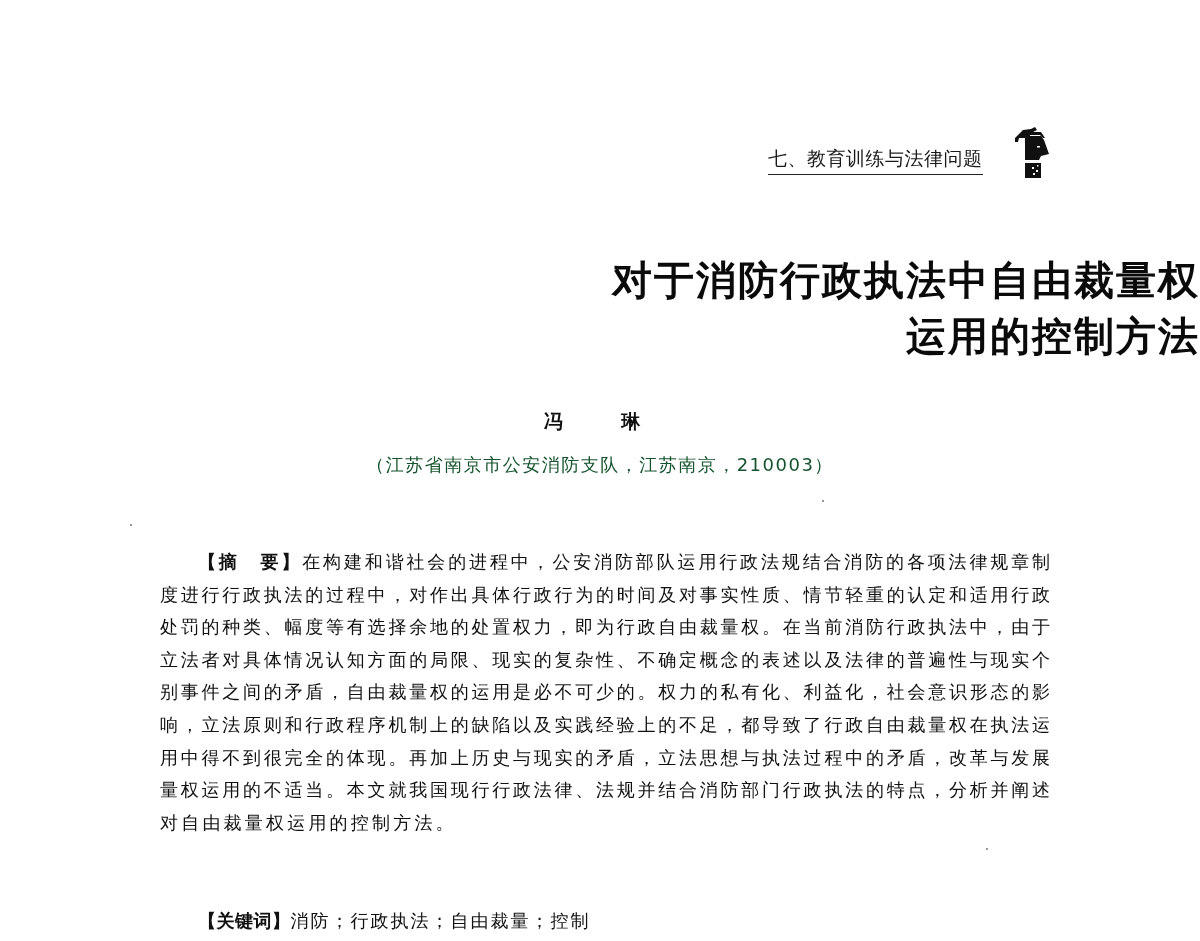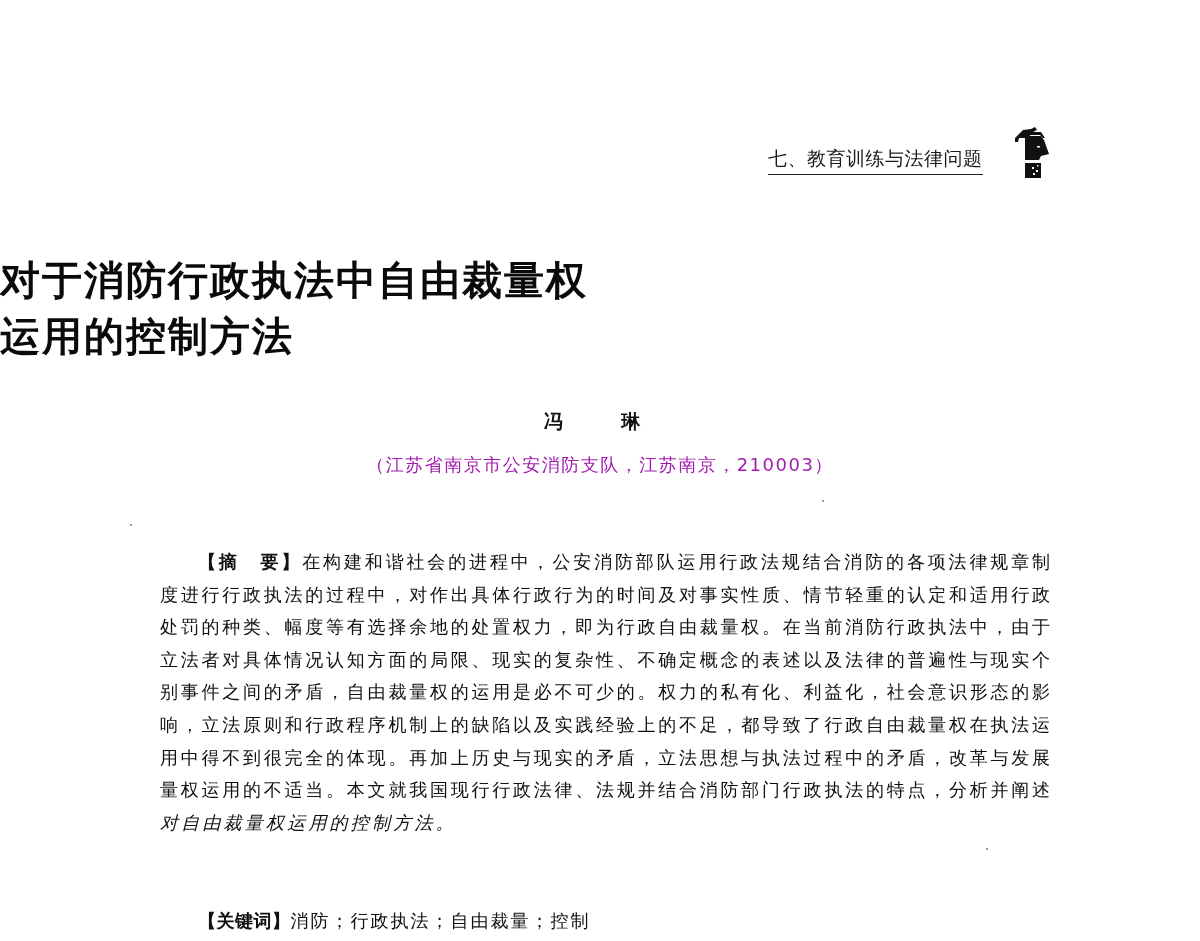--- a/index.html
+++ b/index.html
@@ -36,21 +36,21 @@
     position: absolute;
     left: 1013px;
     top: 126px;
     width: 40px;
     height: 52px;
   }
   .title {
     position: absolute;
     left: 0;
     width: 1200px;
-    text-align: left;
+    text-align: right;
     font-family: "DejaVu Serif", "Liberation Serif", serif;
     font-weight: bold;
     font-size: 40px;
     letter-spacing: 2px;
     color: #0a0a0a;
     line-height: 48px;
   }
   .title.line1 { top: 256px; }
   .title.line2 { top: 312px; }
   .author {
@@ -67,21 +67,21 @@
   .affiliation {
     position: absolute;
     left: 0;
     width: 1200px;
     top: 452px;
     text-align: center;
     font-family: "DejaVu Sans", "Liberation Sans", sans-serif;
     font-size: 18px;
     letter-spacing: 1.5px;
     line-height: 26px;
-    color: #a21caf;
+    color: #14532d;
   }
   .abstract {
     position: absolute;
     left: 160px;
     top: 546px;
     width: 890px;
   }
   .abs-line {
     height: 32.6px;
     line-height: 32.6px;
@@ -90,21 +90,20 @@
     text-align: justify;
     text-align-last: justify;
     letter-spacing: 0px;
   }
   .abs-line.first {
     padding-left: 38px;
   }
   .abs-line.last {
     text-align-last: left;
     letter-spacing: 3.2px;
-    font-style: italic;
   }
   .abs-label {
     font-weight: bold;
     font-family: "DejaVu Sans", "Liberation Sans", sans-serif;
   }
   .keywords {
     position: absolute;
     left: 198px;
     top: 906px;
     font-size: 18px;

